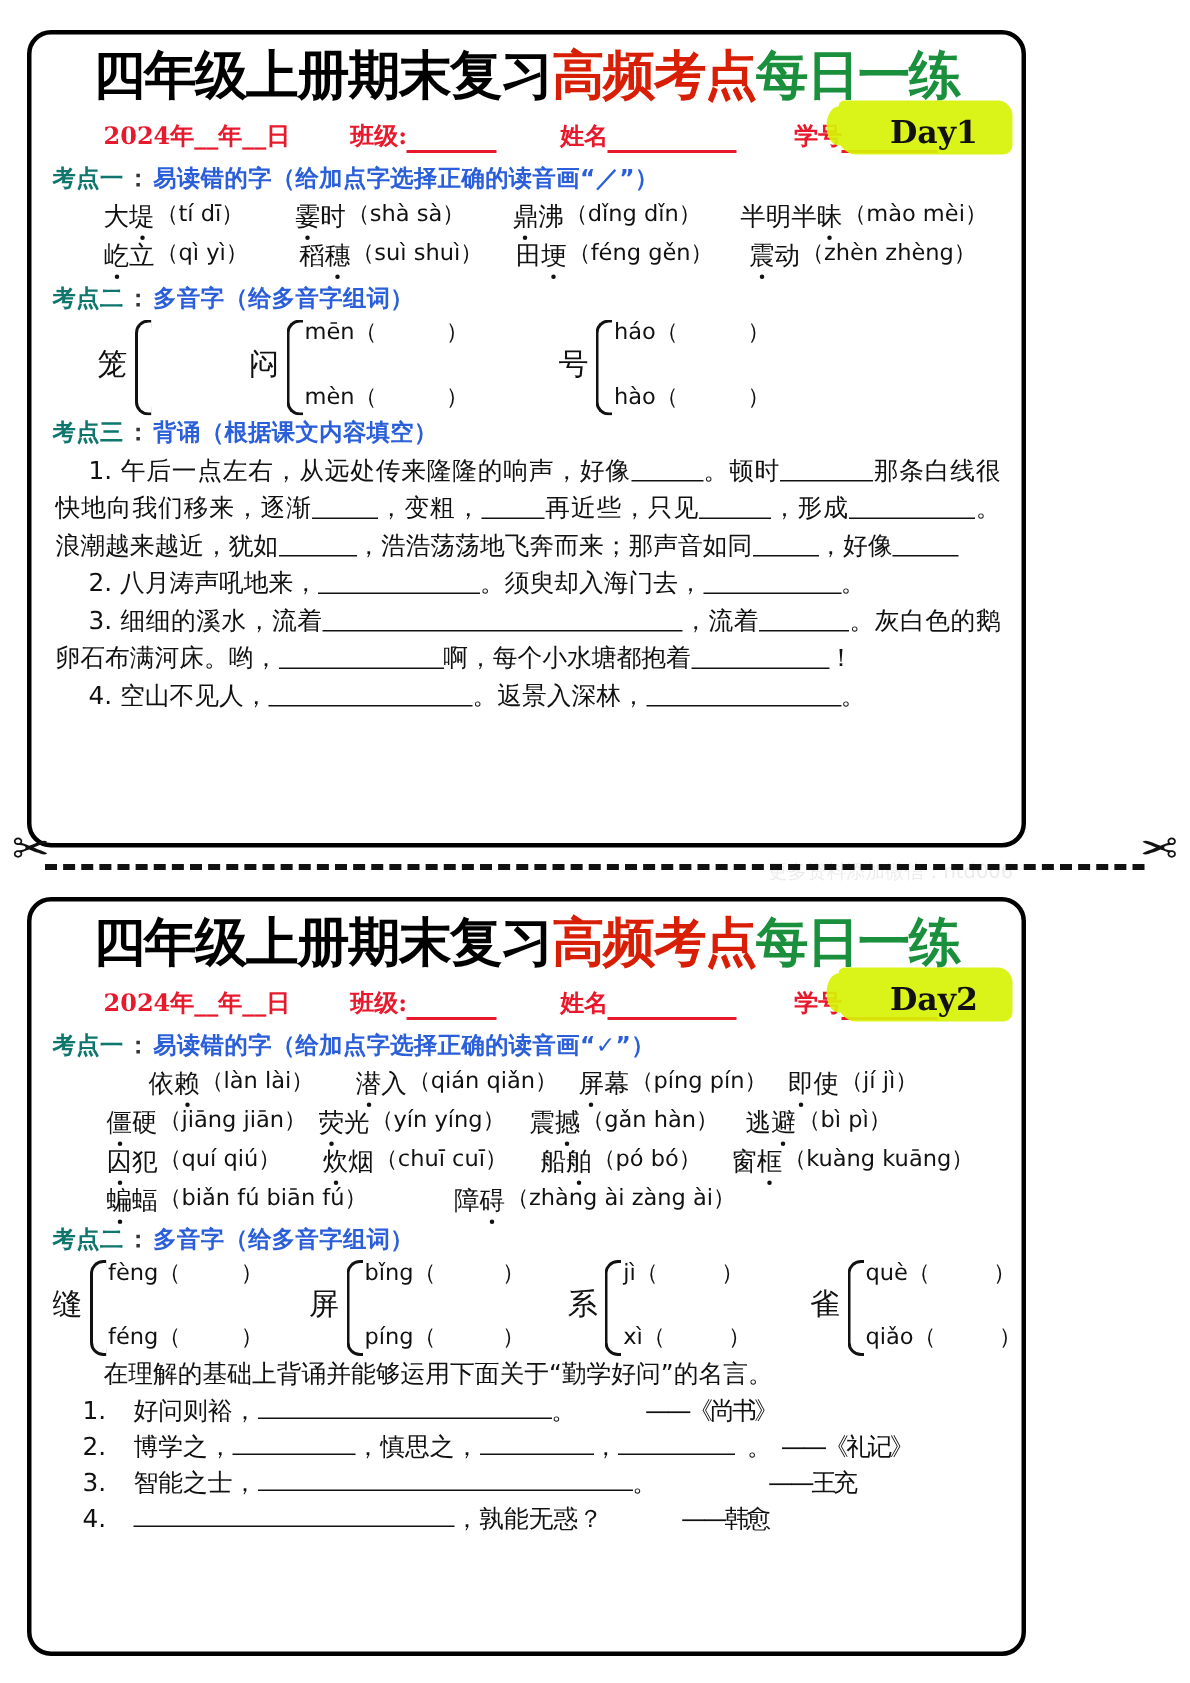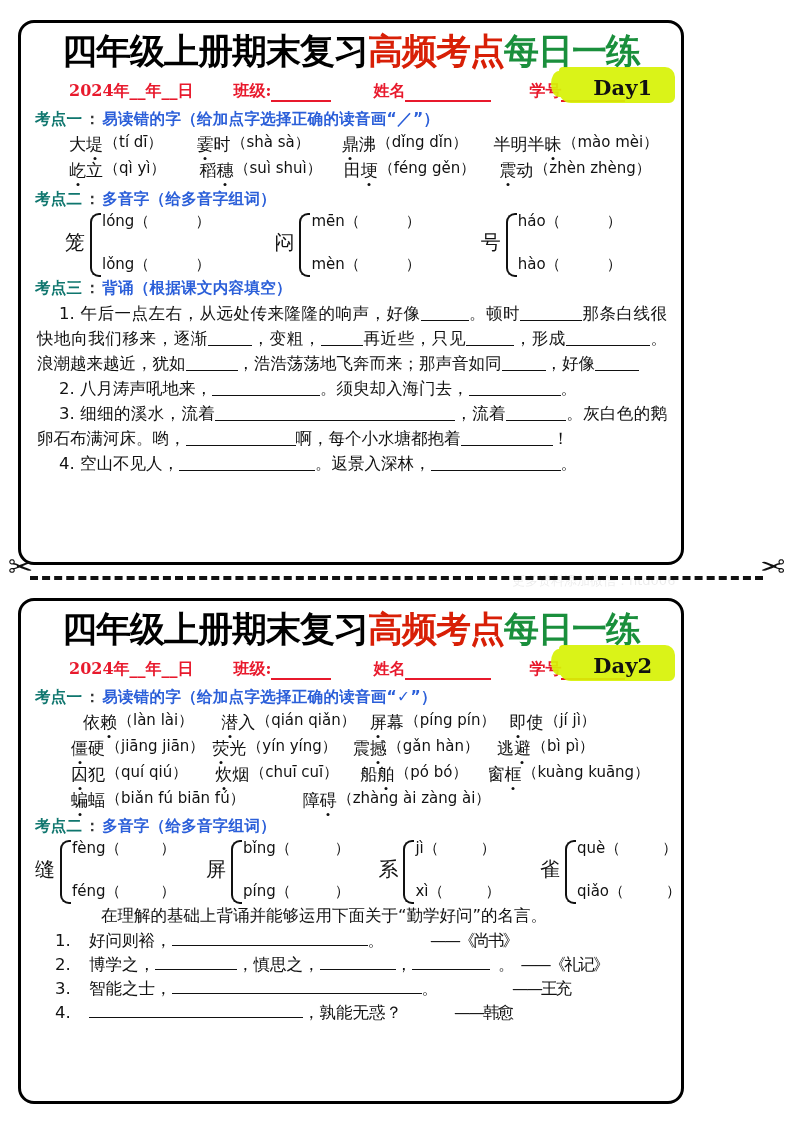--- a/index.html
+++ b/index.html
@@ -247,24 +247,20 @@
     </div>
 
     <div class="sechead">
       <span class="sh-red">考点二</span><span class="sh-colon">：</span><span class="sh-blue">多音字（给多音字组词）</span>
     </div>
 
     <div class="dyz-wrap" style="padding-left:44px;">
       <div class="dyz">
         <span class="dyz-char">笼</span>
         <span class="brace"></span>
-        <span class="dyz-lines">
-          <span class="dyz-line"><span>lóng（</span><span class="blankp"></span><span class="paren">）</span></span>
-          <span class="dyz-line"><span>lǒng（</span><span class="blankp"></span><span class="paren">）</span></span>
-        </span>
       </div>
       <span style="width:64px;"></span>
       <div class="dyz">
         <span class="dyz-char">闷</span>
         <span class="brace"></span>
         <span class="dyz-lines">
           <span class="dyz-line"><span>mēn（</span><span class="blankp"></span><span class="paren">）</span></span>
           <span class="dyz-line"><span>mèn（</span><span class="blankp"></span><span class="paren">）</span></span>
         </span>
       </div>
@@ -321,21 +317,21 @@
       <span>学号</span>
       <span class="ul ul-num"></span>
       <span class="hl"></span>
       <span class="daybadge">Day2</span>
     </div>
 
     <div class="sechead">
       <span class="sh-red">考点一</span><span class="sh-colon">：</span><span class="sh-blue">易读错的字（给加点字选择正确的读音画“✓”）</span>
     </div>
 
-    <div class="pyrow" style="padding-left:62px;">
+    <div class="pyrow" style="padding-left:78px;">
       <span class="pyitem">
           <span class="hz">依<span class="dotted">赖</span></span>
           <span class="py">（làn  lài）</span>
         </span>
       <span style="width:28px;"></span>
       <span class="pyitem">
           <span class="hz"><span class="dotted">潜</span>入</span>
           <span class="py">（qián  qiǎn）</span>
         </span>
       <span style="width:14px;"></span>
@@ -442,21 +438,21 @@
         <span class="dyz-char">雀</span>
         <span class="brace"></span>
         <span class="dyz-lines">
           <span class="dyz-line"><span>què（</span><span class="blankp" style="width:42px;"></span><span class="paren">）</span></span>
           <span class="dyz-line"><span>qiǎo（</span><span class="blankp" style="width:42px;"></span><span class="paren">）</span></span>
         </span>
       </div>
     </div>
 
 
-    <div class="para" style="padding-left:48px;margin-top:2px;margin-left:32px;">
+    <div class="para" style="padding-left:48px;margin-top:2px;">
       <span>在理解的基础上背诵并能够运用下面关于“勤学好问”的名言。</span>
     </div>
 
     <div class="qline">
       <span class="qnum">1.</span>
       <span>好问则裕，</span>
       <span class="bl" style="width:196px;"></span>
       <span>。</span>
       <span class="src dash" style="margin-left:46px;">——《尚书》</span>
     </div>

